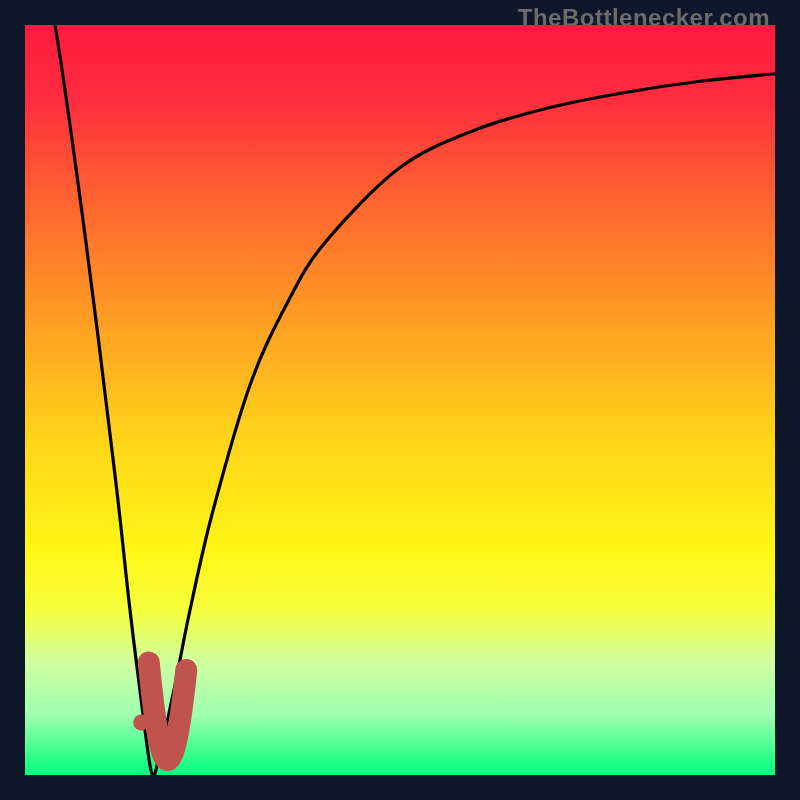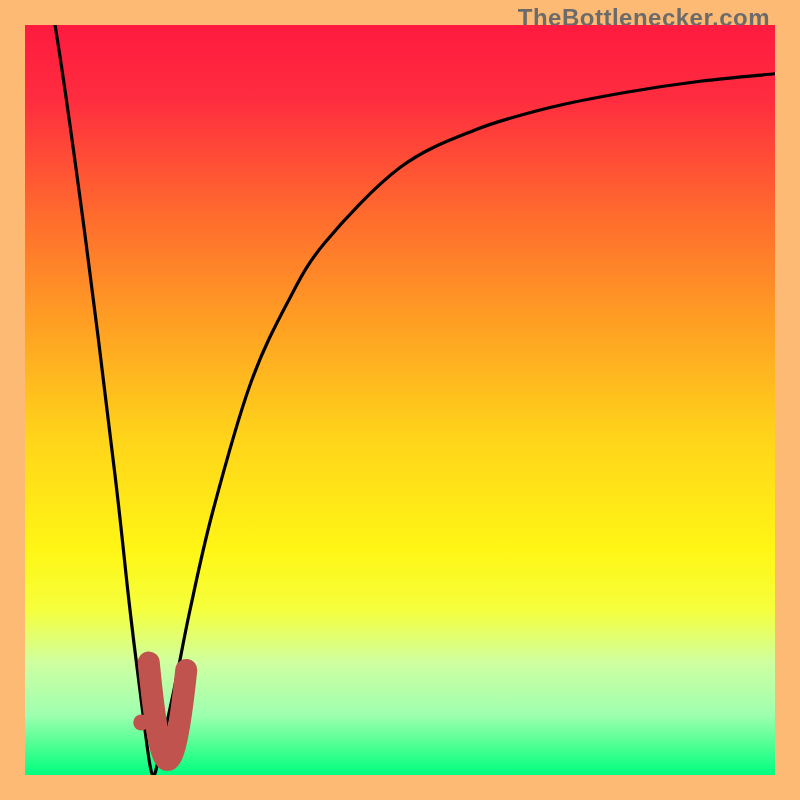--- a/index.html
+++ b/index.html
@@ -6,21 +6,21 @@
     margin: 0;
     padding: 0;
     width: 800px;
     height: 800px;
     background: #000;
     overflow: hidden;
   }
   .frame {
     position: absolute;
     inset: 0;
-    background: #fdba74;
+    background: #0f172a;
     padding-left: 8px;
   }
   .plot-area {
     position: absolute;
     left: 25px;
     top: 25px;
     width: 750px;
     height: 750px;
     overflow: hidden;
   }

